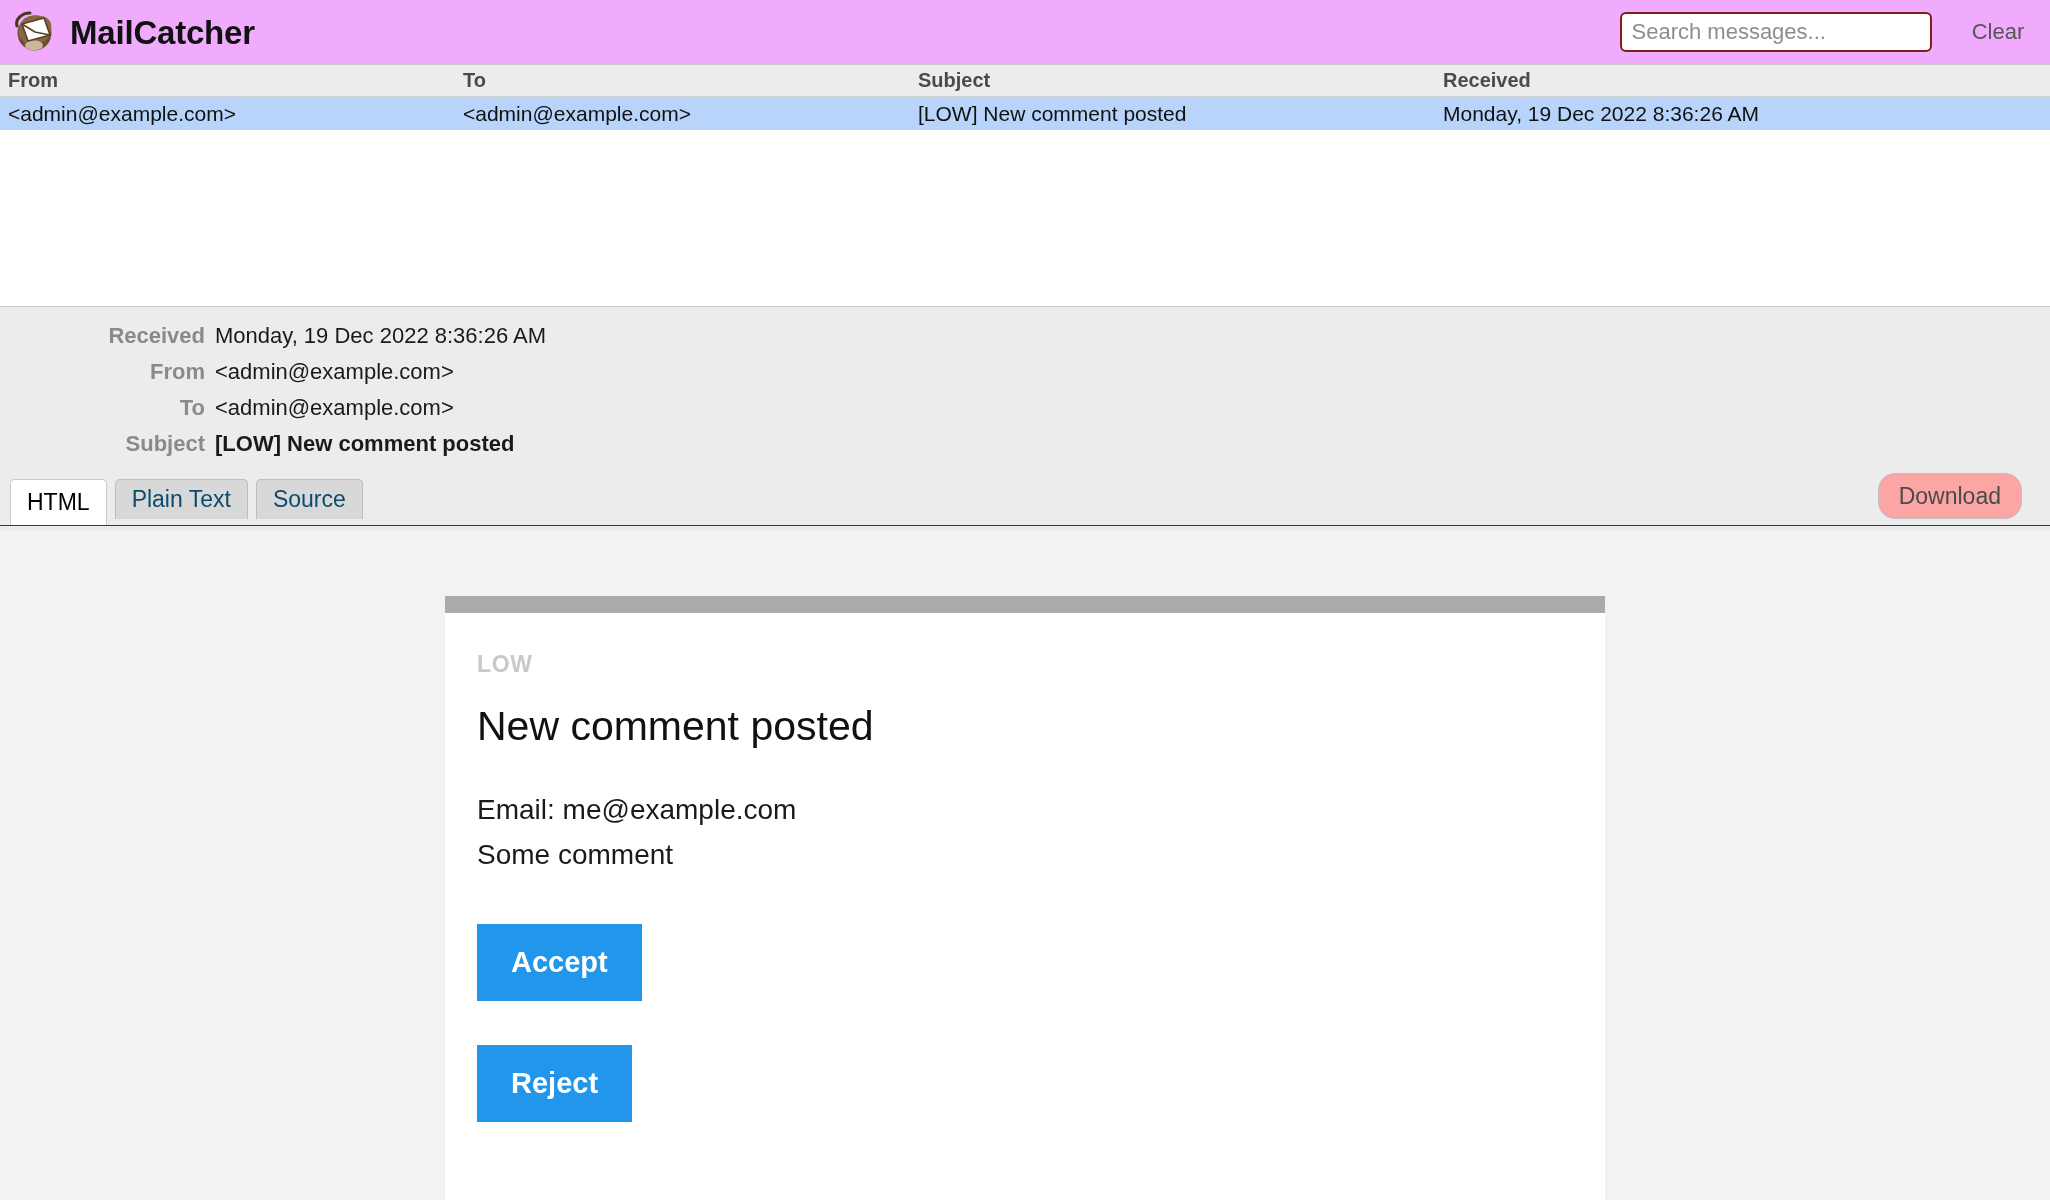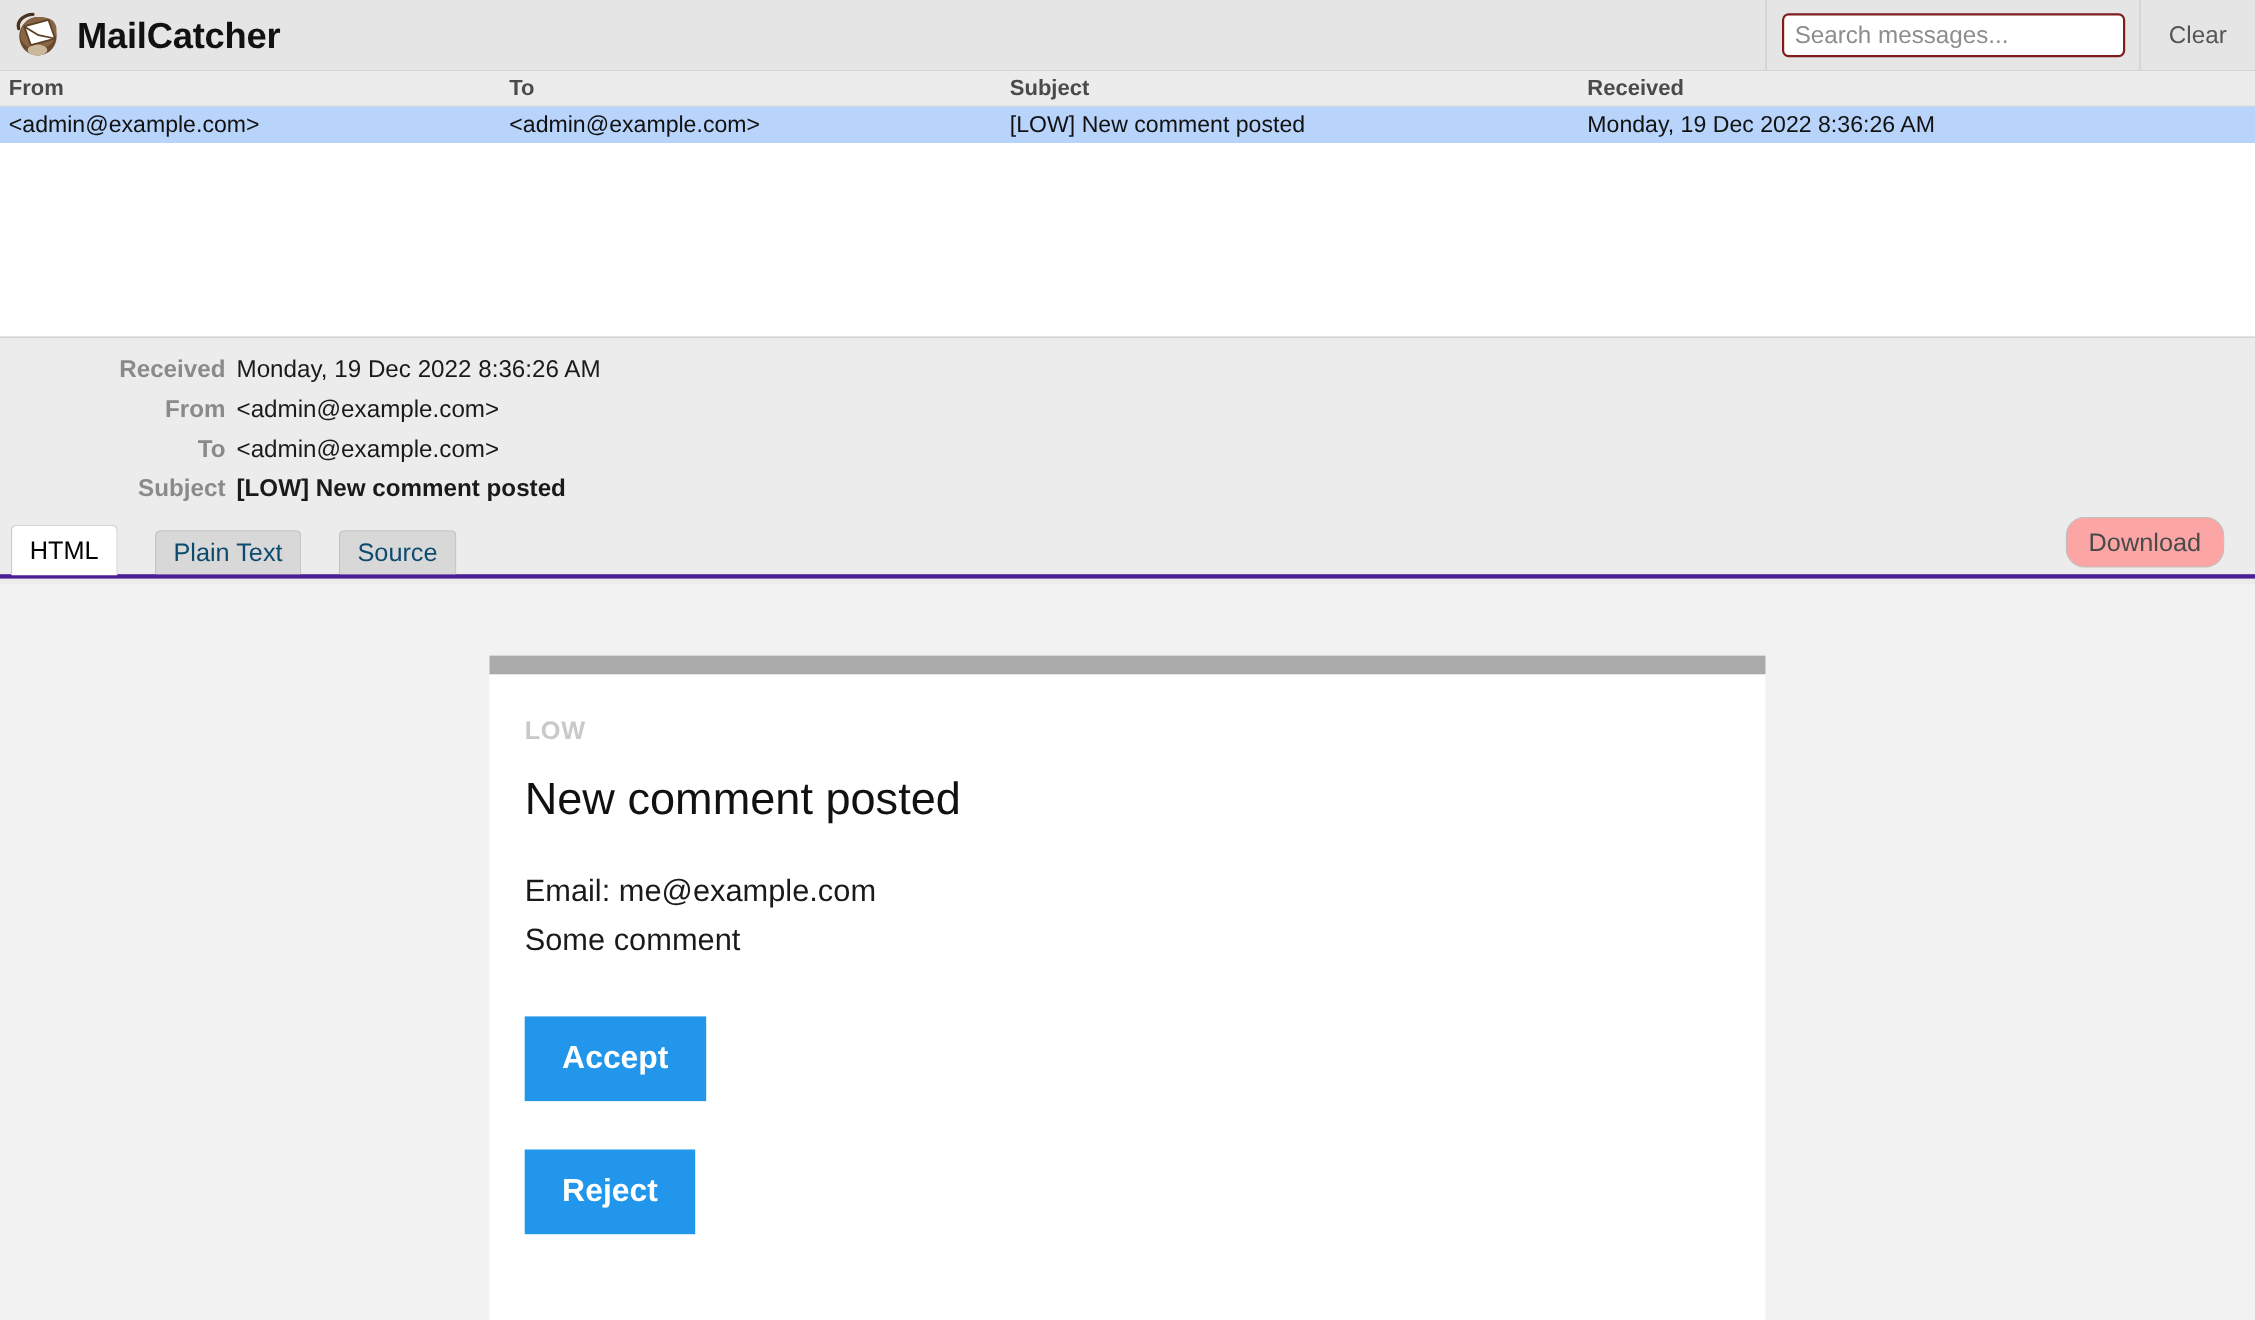--- a/index.html
+++ b/index.html
@@ -8,21 +8,21 @@
     width: 2050px; height: 1200px;
     overflow: hidden;
     background: #ffffff;
     font-family: "Liberation Sans", sans-serif;
   }
 
   
   #app-header {
     position: absolute; top: 0; left: 0;
     width: 2050px; height: 65px;
-    background: #e5e5e5;
+    background: #f0abfc;
     border-bottom: 1px solid #c9c9c9;
     display: flex; align-items: center;
   }
   #brand {
     display: flex; align-items: center; gap: 14px;
     padding-left: 14px; height: 100%;
     flex: 1 1 auto;
   }
   #brand-logo { width: 42px; height: 42px; flex: 0 0 auto; }
   #brand-title {
@@ -97,24 +97,23 @@
     font-size: 22px; font-weight: bold; color: #8a8a8a;
   }
   .hdr-value { font-size: 22px; color: #1a1a1a; }
   .hdr-value.bold { font-weight: bold; }
 
   
   #tab-strip {
     position: relative;
     margin-top: 12px;
     height: 47px;
-    border-bottom: 4px solid #4c1d95;
-    display: flex; align-items: flex-end;
+    border-bottom: 1px solid #4c1d95;
+    display: flex; align-items: flex-start;
     padding-left: 10px;
-    gap: 26px;
   }
   .tab {
     height: 40px;
     display: flex; align-items: center;
     padding: 0 16px;
     margin-right: 8px;
     font-size: 23px; color: #0c4a6e;
     background: #d8d8d8;
     border: 1px solid #bdbdbd;
     border-bottom: none;

